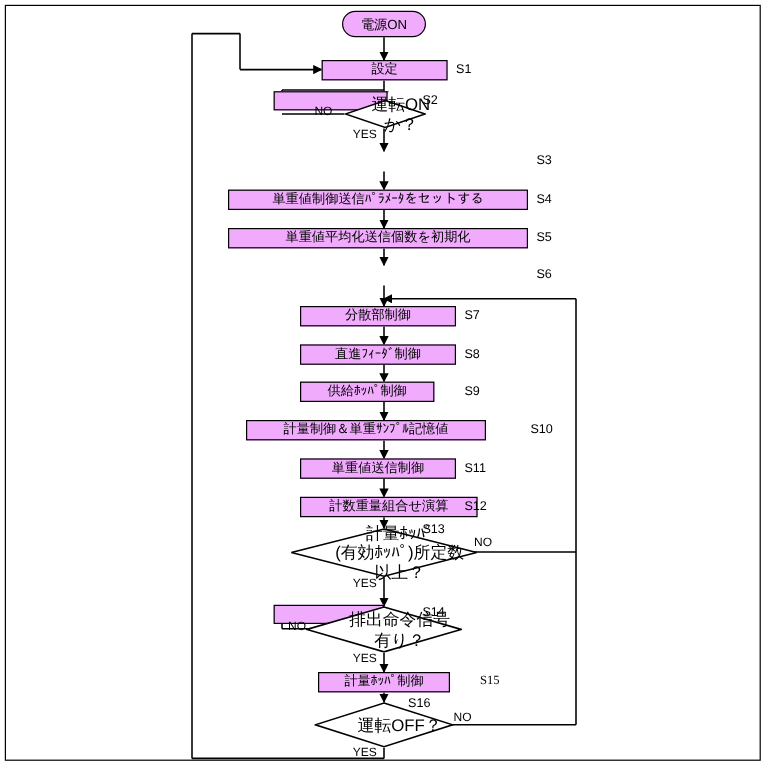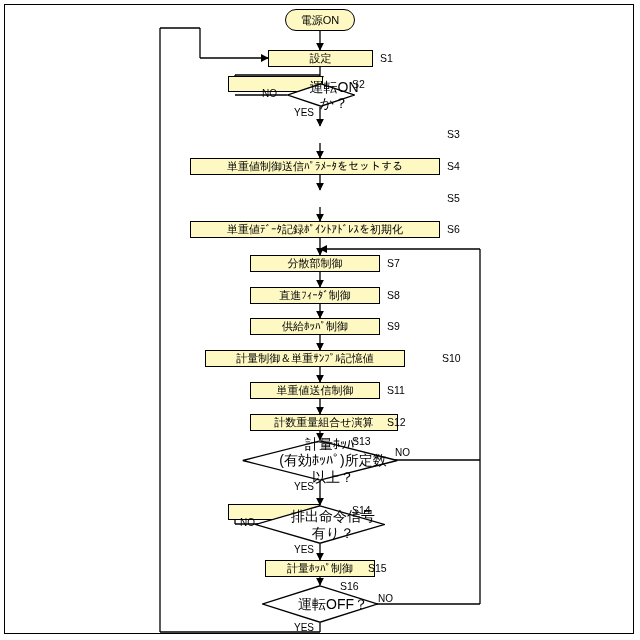--- a/index.html
+++ b/index.html
@@ -7,21 +7,21 @@
     width:640px;height:640px;
     background:#ffffff;
     font-family:"Liberation Sans","DejaVu Sans",sans-serif;
     color:#000;
     overflow:hidden;
   }
   #canvas{position:relative;width:640px;height:640px;}
   .border{position:absolute;left:4px;top:4px;width:630px;height:630px;border:1px solid #000;box-sizing:border-box;}
   svg.lines{position:absolute;left:0;top:0;width:640px;height:640px;}
 
-  .node{position:absolute;box-sizing:border-box;display:flex;align-items:center;justify-content:center;text-align:center;background:#fef9c3;}
+  .node{position:absolute;box-sizing:border-box;display:flex;align-items:center;justify-content:center;text-align:center;background:#f0abfc;}
   .box{border:1.5px solid #000;font-size:11px;line-height:1.1;}
   .term{border:1.5px solid #000;border-radius:11px;font-size:11px;}
   .dia-wrap{position:absolute;}
   .dia{position:absolute;left:0;top:0;width:100%;height:100%;}
   .dia-label{position:absolute;left:13px;top:0;width:100%;height:100%;
     display:flex;align-items:center;justify-content:center;text-align:center;
     font-size:14px;line-height:1.15;}
   .step{position:absolute;font-size:10.5px;}
   .yn{position:absolute;font-size:10px;}
 </style>
@@ -117,38 +117,38 @@
   <div class="step" style="left:352px;top:78px;">S2</div>
   <div class="yn" style="left:294px;top:107px;">YES</div>
 
   <div class="step" style="left:447px;top:128px;">S3</div>
 
   <div class="node box" style="left:190px;top:158px;width:250px;height:17px;">
     <span>単重値制御送信ﾊﾟﾗﾒｰﾀをセットする</span>
   </div>
   <div class="step" style="left:447px;top:160px;">S4</div>
 
+  <div class="node box" style="left:190px;top:190px;width:250px;height:17px;">
+    <span>単重値平均化送信個数を初期化</span>
+  </div>
   <div class="step" style="left:447px;top:192px;text-align:center;">S5</div>
 
-  <div class="node box" style="left:190px;top:221px;width:250px;height:17px;">
-    <span>単重値ﾃﾞｰﾀ記録ﾎﾟｲﾝﾄｱﾄﾞﾚｽを初期化</span>
-  </div>
   <div class="step" style="left:447px;top:223px;">S6</div>
 
   <div class="node box" style="left:250px;top:255px;width:130px;height:17px;">
     <span>分散部制御</span>
   </div>
   <div class="step" style="left:387px;top:257px;">S7</div>
 
   <div class="node box" style="left:250px;top:287px;width:130px;height:17px;">
     <span>直進ﾌｨｰﾀﾞ制御</span>
   </div>
   <div class="step" style="left:387px;top:289px;">S8</div>
 
-  <div class="node box" style="left:250px;top:318px;width:130px;height:17px;">
+  <div class="node box" style="left:250px;top:318px;width:112px;height:17px;">
     <span>供給ﾎｯﾊﾟ制御</span>
   </div>
   <div class="step" style="left:387px;top:320px;">S9</div>
 
   <div class="node box" style="left:205px;top:350px;width:200px;height:17px;">
     <span>計量制御＆単重ｻﾝﾌﾟﾙ記憶値</span>
   </div>
   <div class="step" style="left:442px;top:352px;">S10</div>
 
   <div class="node box" style="left:250px;top:382px;width:130px;height:17px;">
@@ -182,21 +182,21 @@
       </svg>
     <div class="dia-label" style="white-space:pre-line;">排出命令信号
 有り？</div>
   </div>
   <div class="step" style="left:352px;top:504px;">S14</div>
   <div class="yn" style="left:294px;top:544px;">YES</div>
 
   <div class="node box" style="left:265px;top:560px;width:110px;height:17px;">
     <span>計量ﾎｯﾊﾟ制御</span>
   </div>
-  <div class="step" style="left:368px;top:562px;">S15</div>
+  <div class="step" style="left:400px;top:562px;font-family:Liberation Serif, serif;">S15</div>
 
   <div class="dia-wrap" style="left:262px;top:585px;width:116px;height:38px;">
     <svg class="dia" viewBox="0 0 116 38" preserveAspectRatio="none">
         <polygon points="58,0.8 115.2,19 58,37.2 0.8,19" fill="#fff" stroke="#000" stroke-width="1.3"></polygon>
       </svg>
     <div class="dia-label">運転OFF？</div>
   </div>
   <div class="step" style="left:340px;top:580px;">S16</div>
   <div class="yn" style="left:378px;top:593px;">NO</div>
   <div class="yn" style="left:294px;top:622px;">YES</div>

